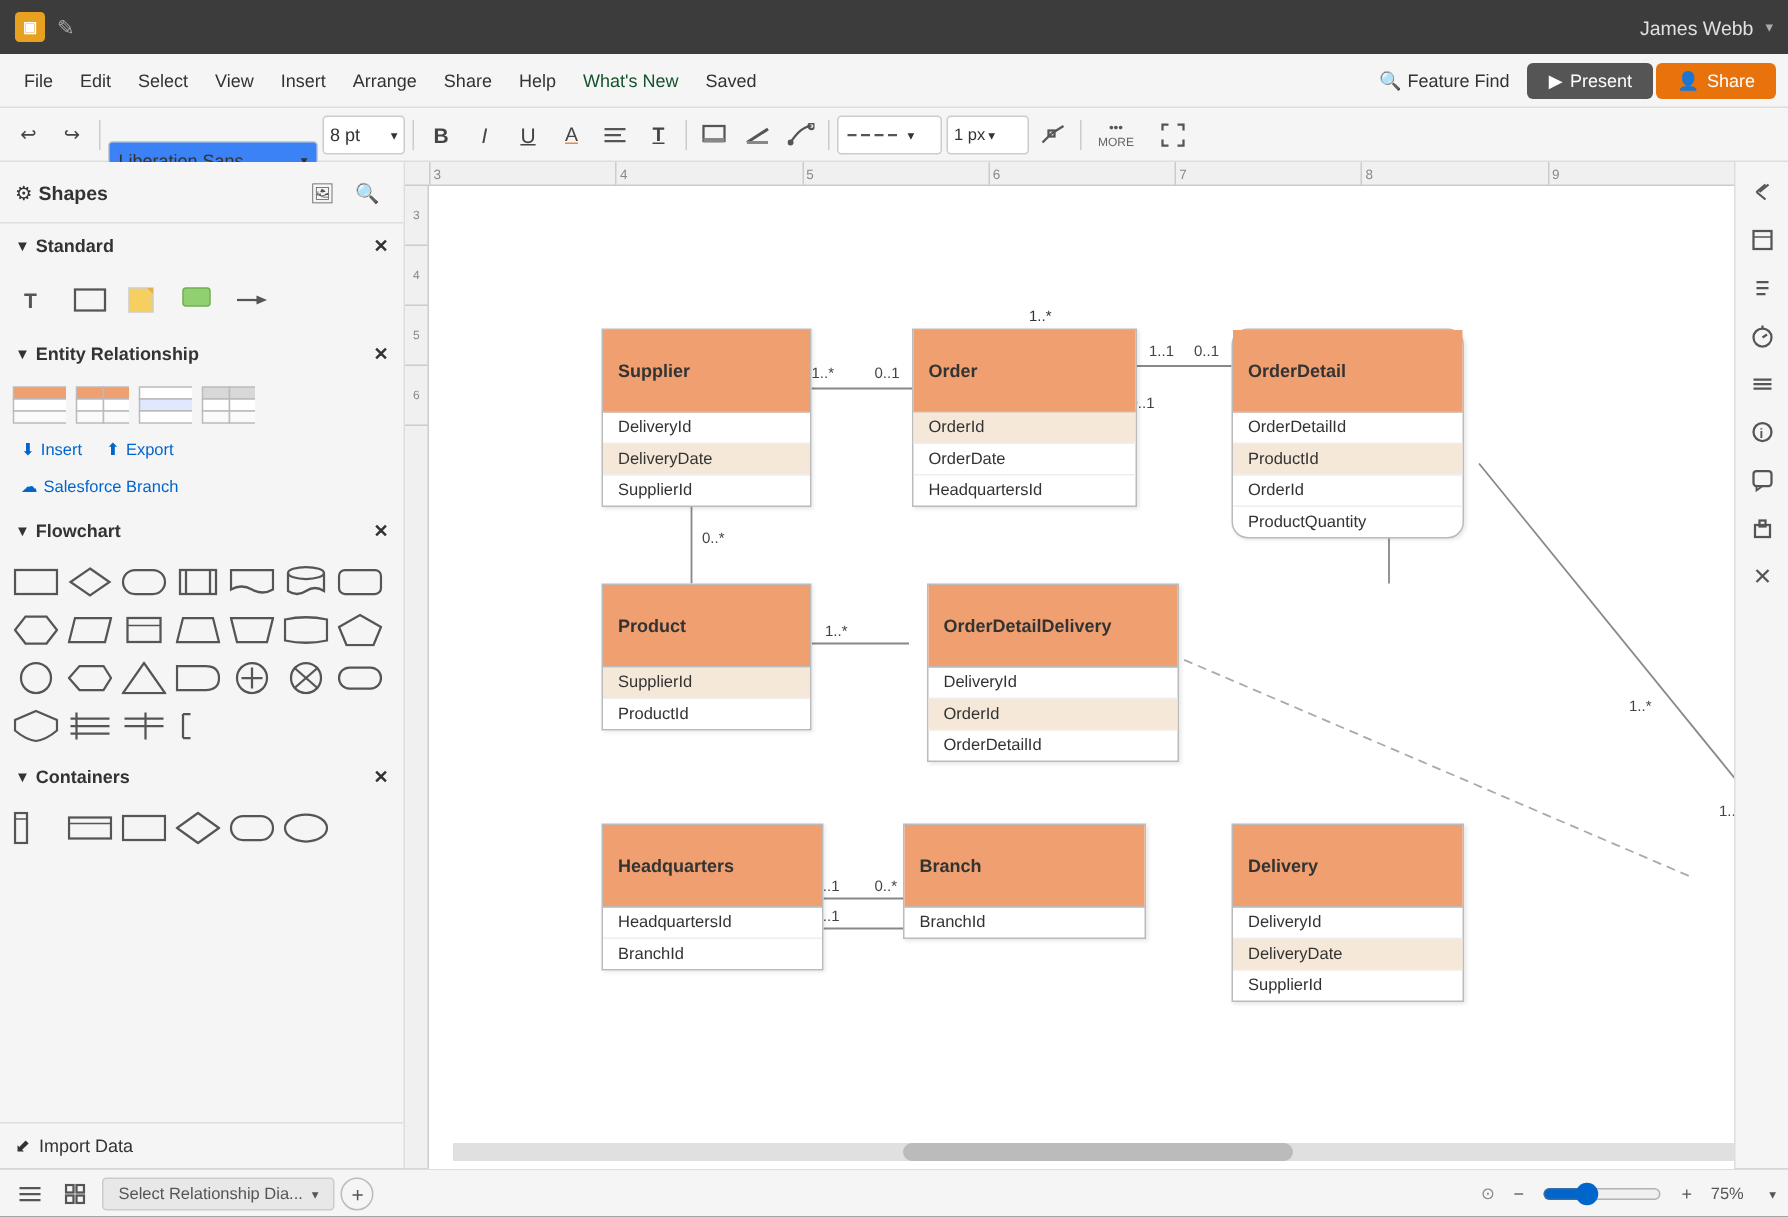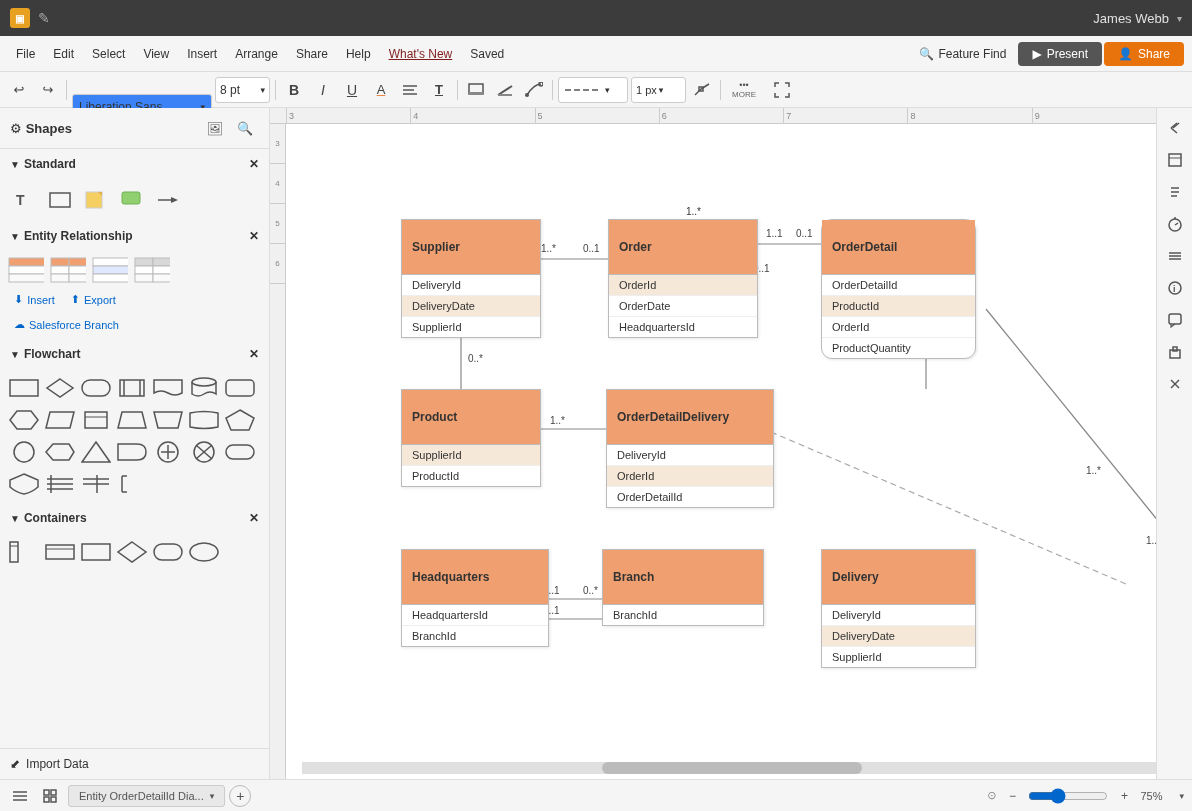--- a/index.html
+++ b/index.html
@@ -32,21 +32,21 @@
       border-bottom: 1px solid #ddd;
       gap: 2px;
     }
     #menubar .menu-item {
       padding: 4px 8px;
       cursor: pointer;
       border-radius: 3px;
       font-size: 12px;
       color: #333;
     }
-    #menubar .menu-item.active { color: #7f1d1d; text-decoration: underline; }
+    #menubar .menu-item.active { color: #14532d; }
     #menubar .spacer { flex: 1; }
     #menubar .feature-find {
       display: flex; align-items: center; gap: 4px;
       padding: 4px 10px; border-radius: 3px; cursor: pointer;
       font-size: 12px; color: #333;
     }
     #menubar .present-btn {
       background: #555; color: white; padding: 5px 14px;
       border-radius: 4px; cursor: pointer; font-size: 12px;
       display: flex; align-items: center; gap: 5px;
@@ -780,21 +780,21 @@
           <div class="er-entity-field">OrderId</div>
           <div class="er-entity-field">ProductQuantity</div>
         </div>
 
         <div class="er-entity" style="left:115px;top:265px;width:140px;">
           <div class="er-entity-header">Product</div>
           <div class="er-entity-field highlighted">SupplierId</div>
           <div class="er-entity-field">ProductId</div>
         </div>
 
-        <div class="er-entity" style="left:320px;top:265px;width:168px;">
+        <div class="er-entity" style="left:332px;top:265px;width:168px;">
           <div class="er-entity-header">OrderDetailDelivery</div>
           <div class="er-entity-field">DeliveryId</div>
           <div class="er-entity-field highlighted">OrderId</div>
           <div class="er-entity-field">OrderDetailId</div>
         </div>
 
         <div class="er-entity" style="left:115px;top:425px;width:148px;">
           <div class="er-entity-header">Headquarters</div>
           <div class="er-entity-field">HeadquartersId</div>
           <div class="er-entity-field">BranchId</div>
@@ -894,21 +894,21 @@
   <div class="statusbar-btn">
     <svg width="14" height="14">
         <rect x="1" y="1" width="5" height="5" fill="none" stroke="#555" stroke-width="1.5"></rect>
         <rect x="8" y="1" width="5" height="5" fill="none" stroke="#555" stroke-width="1.5"></rect>
         <rect x="1" y="8" width="5" height="5" fill="none" stroke="#555" stroke-width="1.5"></rect>
         <rect x="8" y="8" width="5" height="5" fill="none" stroke="#555" stroke-width="1.5"></rect>
       </svg>
   </div>
   <div class="tab-area">
     <div class="tab-item active">
-      <span>Entity OrderDetailId Dia...</span>
+      <span>Select Relationship Dia...</span>
       <span style="font-size:9px;margin-left:2px;">▾</span>
     </div>
     <div class="add-tab-btn">+</div>
   </div>
   <div class="zoom-controls">
     <span style="font-size:11px;color:#888;">⊙</span>
     <div class="statusbar-btn">
       <span>−</span>
     </div>
     <input type="range" class="zoom-slider" min="10" max="200" value="75" style="">

